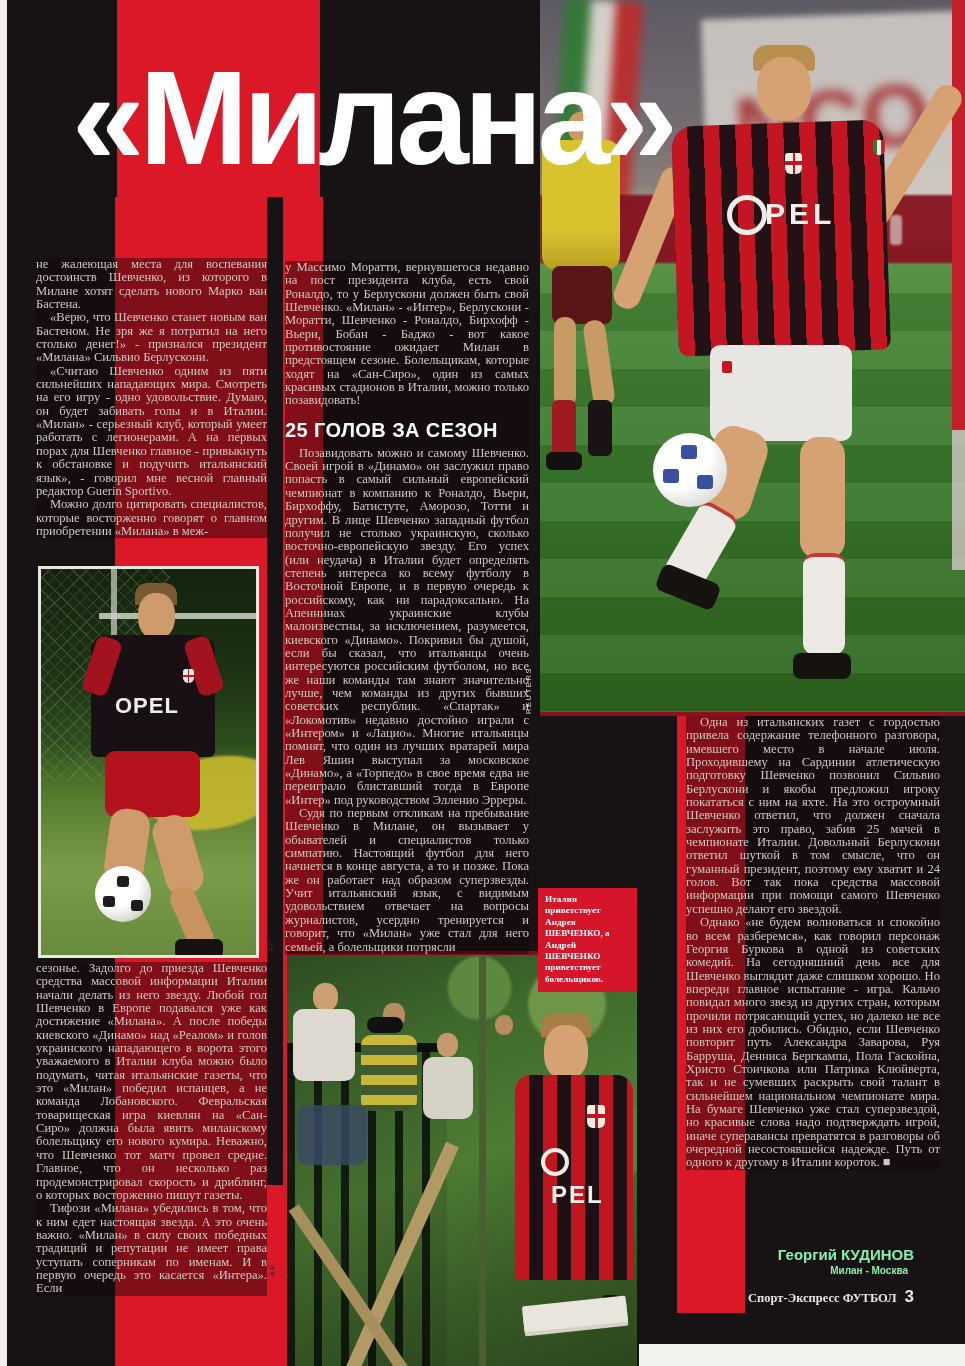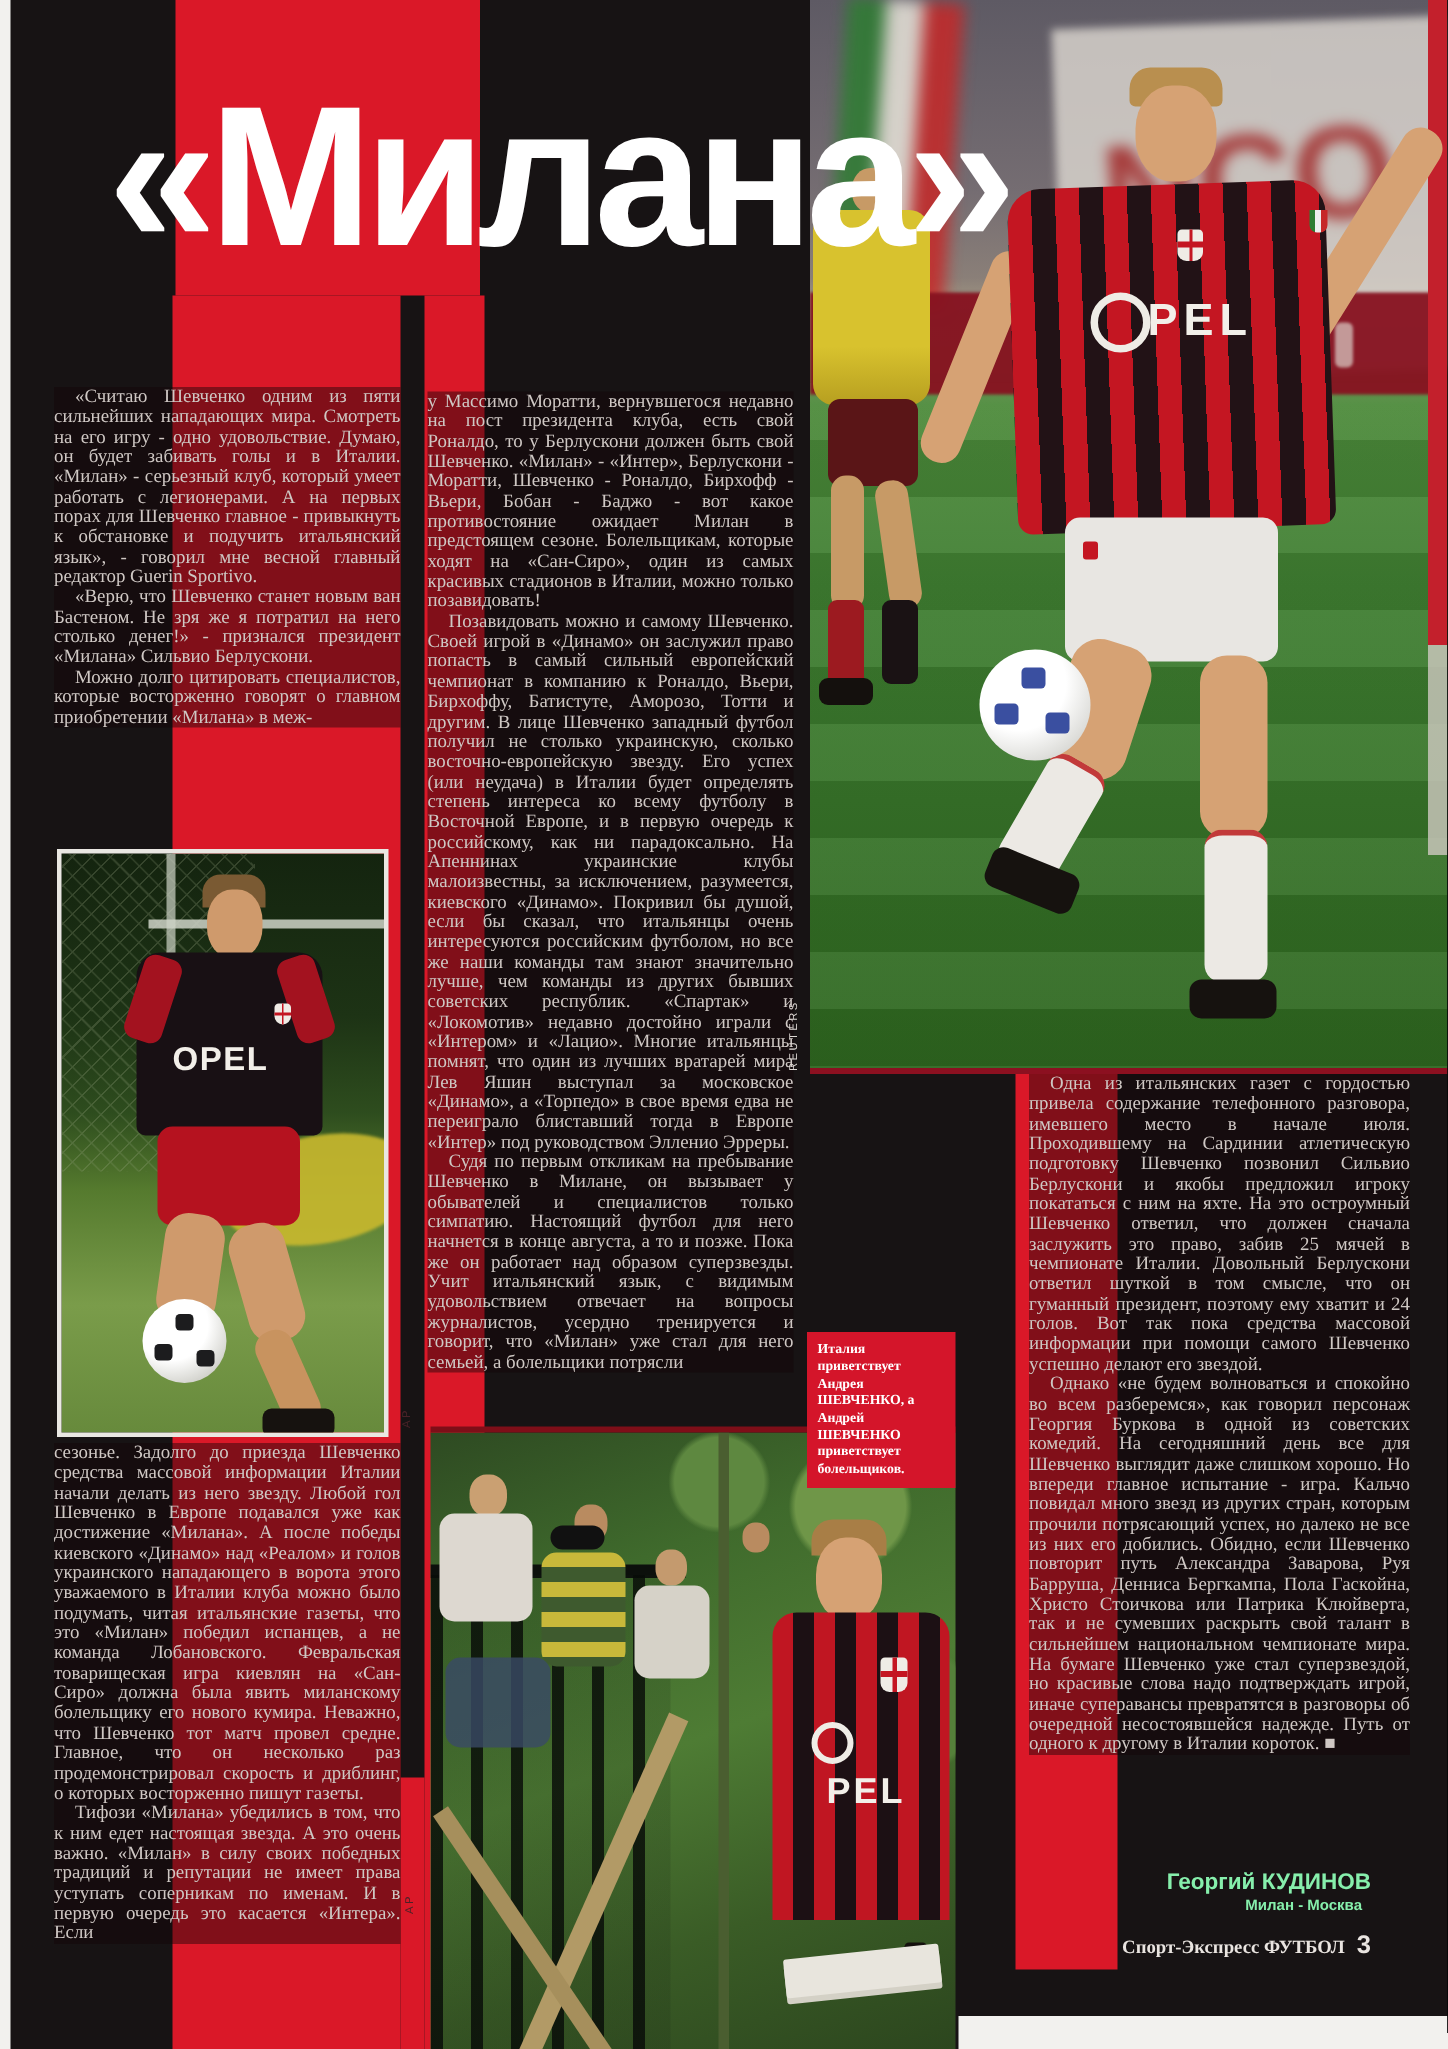--- a/index.html
+++ b/index.html
@@ -285,32 +285,34 @@
       <div class="opelring3"></div>
       <div class="opeltxt3">PEL</div>
 
       <div class="watch"></div>
       <div class="papers"></div>
     </div>
   </div>
   <div class="vcredit dark" style="left:268px;top:1252px;height:24px;">АР</div>
 
   <div class="col" style="left:36px;top:258px;width:231px;">
+    <p>не жалеющая места для воспевания достоинств Шевченко, из которого в Милане хотят сделать нового Марко ван Бастена.</p>
+    <p class="ind">«Верю, что Шевченко станет новым ван Бастеном. Не зря же я потратил на него столько денег!» - признался президент «Милана» Сильвио Берлускони.</p>
     <p class="ind">«Считаю Шевченко одним из пяти сильнейших нападающих мира. Смотреть на его игру - одно удовольствие. Думаю, он будет забивать голы и в Италии. «Милан» - серьезный клуб, который умеет работать с легионерами. А на первых порах для Шевченко главное - привыкнуть к обстановке и подучить итальянский язык», - говорил мне весной главный редактор Guerin Sportivo.</p>
-    <p class="ind">«Верю, что Шевченко станет новым ван Бастеном. Не зря же я потратил на него столько денег!» - признался президент «Милана» Сильвио Берлускони.</p>
     <p class="ind">Можно долго цитировать специалистов, которые восторженно говорят о главном приобретении «Милана» в меж-</p>
   </div>
 
   <div class="col" style="left:36px;top:962px;width:231px;">
     <p>сезонье. Задолго до приезда Шевченко средства массовой информации Италии начали делать из него звезду. Любой гол Шевченко в Европе подавался уже как достижение «Милана». А после победы киевского «Динамо» над «Реалом» и голов украинского нападающего в ворота этого уважаемого в Италии клуба можно было подумать, читая итальянские газеты, что это «Милан» победил испанцев, а не команда Лобановского. Февральская товарищеская игра киевлян на «Сан-Сиро» должна была явить миланскому болельщику его нового кумира. Неважно, что Шевченко тот матч провел средне. Главное, что он несколько раз продемонстрировал скорость и дриблинг, о которых восторженно пишут газеты.</p>
     <p class="ind">Тифози «Милана» убедились в том, что к ним едет настоящая звезда. А это очень важно. «Милан» в силу своих победных традиций и репутации не имеет права уступать соперникам по именам. И в первую очередь это касается «Интера». Если</p>
   </div>
 
   <div class="col" style="left:285px;top:261px;width:244px;">
     <p>у Массимо Моратти, вернувшегося недавно на пост президента клуба,  есть свой Роналдо, то у Берлускони должен быть свой Шевченко. «Милан» - «Интер», Берлускони - Моратти, Шевченко - Роналдо, Бирхофф - Вьери, Бобан - Баджо - вот какое противостояние ожидает Милан в предстоящем сезоне. Болельщикам, которые ходят на «Сан-Сиро», один из самых красивых стадионов в Италии, можно только позавидовать!</p>
+    <div class="subhead" style="margin:11px 0 6px;">25 ГОЛОВ ЗА СЕЗОН</div>
     <p class="ind">Позавидовать можно и самому Шевченко. Своей игрой в «Динамо» он заслужил право попасть в самый сильный европейский чемпионат в компанию к Роналдо, Вьери, Бирхоффу, Батистуте, Аморозо, Тотти и другим. В лице Шевченко западный футбол получил не столько украинскую, сколько восточно-европейскую звезду. Его успех (или неудача) в Италии будет определять степень интереса ко всему футболу в Восточной Европе, и в первую очередь к российскому, как ни парадоксально. На Апеннинах украинские клубы малоизвестны, за исключением, разумеется, киевского «Динамо». Покривил бы душой, если бы сказал, что итальянцы очень интересуются российским футболом, но все же наши команды там знают значительно лучше, чем команды из других бывших советских республик. «Спартак» и «Локомотив» недавно достойно играли с «Интером» и «Лацио». Многие итальянцы помнят, что один из лучших вратарей мира Лев Яшин выступал за московское «Динамо», а «Торпедо» в свое время едва не переиграло блиставший тогда в Европе «Интер» под руководством Элленио Эрреры.</p>
     <p class="ind">Судя по первым откликам на пребывание Шевченко в Милане, он вызывает у обывателей и специалистов только симпатию. Настоящий футбол для него начнется в конце августа, а то и позже. Пока же он работает над образом суперзвезды. Учит итальянский язык, с видимым удовольствием отвечает на вопросы журналистов, усердно тренируется и говорит, что «Милан» уже стал для него семьей, а болельщики потрясли</p>
   </div>
 
   <div class="col" style="left:686px;top:716px;width:254px;">
     <p class="ind">Одна из итальянских газет с гордостью привела содержание телефонного разговора, имевшего место в начале июля. Проходившему на Сардинии атлетическую подготовку Шевченко позвонил Сильвио Берлускони и якобы предложил игроку покататься с ним на яхте. На это остроумный Шевченко ответил, что должен сначала заслужить это право, забив 25 мячей в чемпионате Италии. Довольный Берлускони ответил шуткой в том смысле, что он гуманный президент, поэтому ему хватит и 24 голов. Вот так пока средства массовой информации при помощи самого Шевченко успешно делают его звездой.</p>
     <p class="ind">Однако «не будем волноваться и спокойно во всем разберемся», как говорил персонаж Георгия Буркова в одной из советских комедий. На сегодняшний день все для Шевченко выглядит даже слишком хорошо. Но впереди главное испытание - игра. Кальчо повидал много звезд из других стран, которым прочили потрясающий успех, но далеко не все из них его добились. Обидно, если Шевченко повторит путь Александра Заварова, Руя Барруша, Денниса Бергкампа, Пола Гаскойна, Христо Стоичкова или Патрика Клюйверта, так и не сумевших раскрыть свой талант в сильнейшем национальном чемпионате мира. На бумаге Шевченко уже стал суперзвездой, но красивые слова надо подтверждать игрой, иначе суперавансы превратятся в разговоры об очередной несостоявшейся надежде. Путь от одного к другому в Италии короток. ■</p>
   </div>
 
   <div class="caption">Италия приветствует Андрея ШЕВЧЕНКО, а Андрей ШЕВЧЕНКО приветствует болельщиков.</div>

